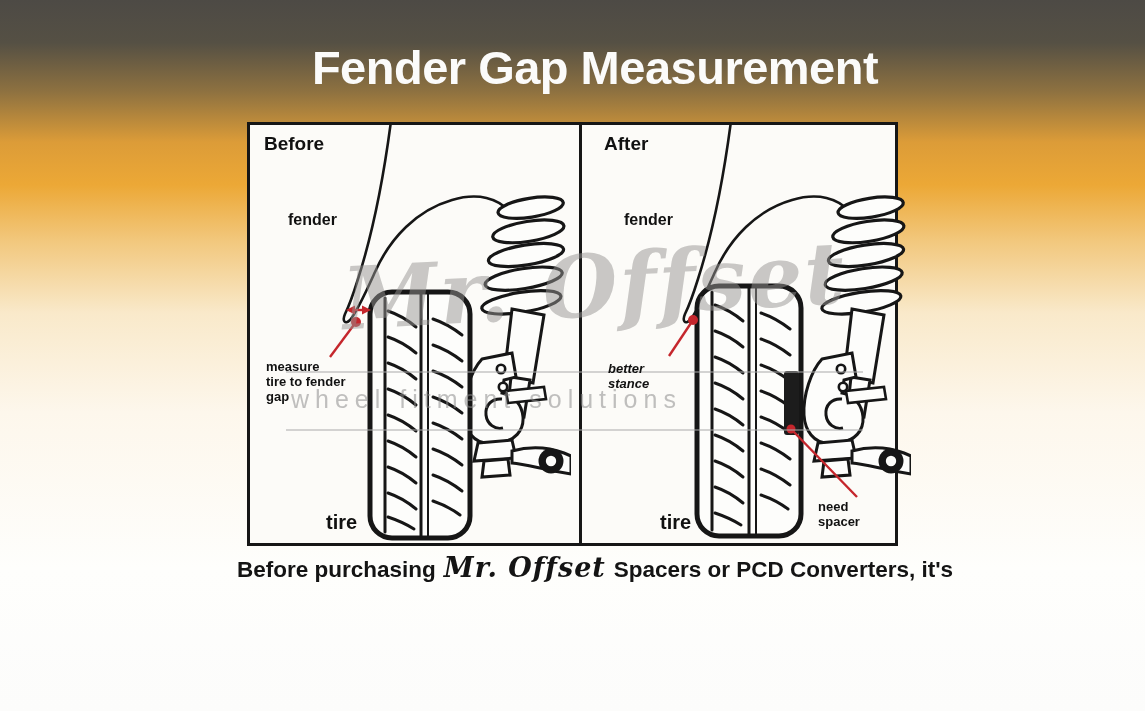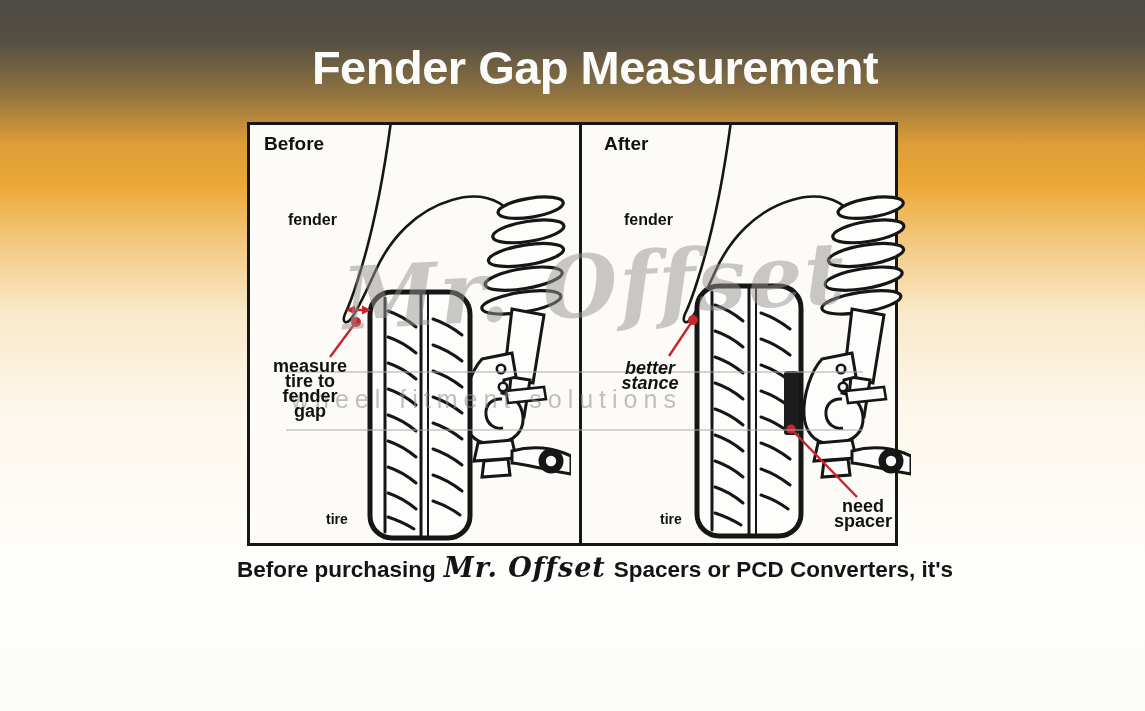--- a/index.html
+++ b/index.html
@@ -18,23 +18,23 @@
   .panels{
     position:absolute;left:247px;top:122px;width:645px;height:418px;
     background:#fcfbf8;border:3px solid #161616;display:flex;gap:8px;
   }
   .panel{position:relative;width:321px;height:418px;flex:0 0 auto;}
   .divider{width:3px;background:#161616;flex:0 0 auto;}
   .panel svg{position:absolute;left:0;top:0;z-index:1;}
   .lbl{position:absolute;color:#111;font-weight:bold;z-index:5;white-space:nowrap;}
   .heading{left:14px;top:8px;font-size:19px;}
   .fender-lbl{top:86px;font-size:16px;}
-  .tire-lbl{top:386px;font-size:14px;}
-  .note{position:absolute;z-index:5;color:#111;font-weight:bold;font-size:18px;
-        line-height:15px;text-align:center;}
+  .tire-lbl{top:386px;font-size:20px;}
+  .note{position:absolute;z-index:5;color:#111;font-weight:bold;font-size:13px;
+        line-height:15px;text-align:left;}
   .wm{position:absolute;left:0;top:0;width:645px;height:418px;z-index:3;pointer-events:none;}
   .wm-brand{
     position:absolute;left:92px;top:110px;
     font-family:"DejaVu Serif", serif;font-style:italic;font-weight:bold;
     font-size:86px;color:rgba(150,148,145,0.50);transform:rotate(-3deg);
     letter-spacing:2px;white-space:nowrap;
   }
   .wm-box{
     position:absolute;left:36px;top:246px;width:577px;height:56px;
     border-top:2px solid rgba(170,170,170,0.5);

